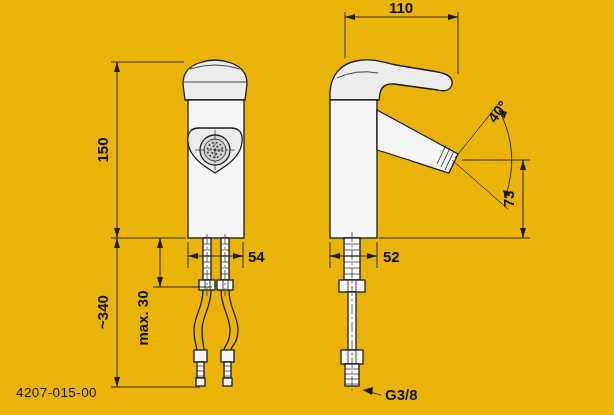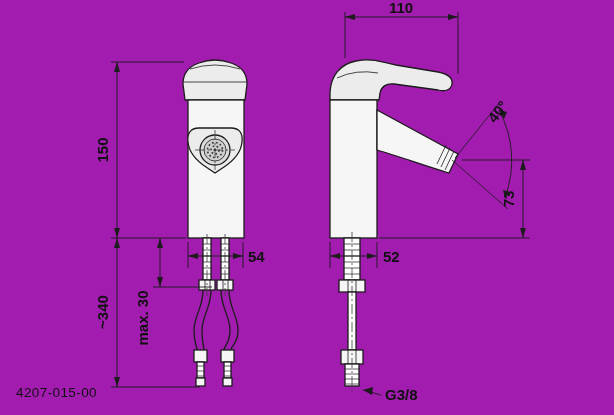--- a/index.html
+++ b/index.html
@@ -1,16 +1,16 @@
 <!DOCTYPE html>
 <html><head>
 <meta charset="utf-8">
 <style>
   html,body { margin:0; padding:0; background:#ffffff; }
-  .canvas { position:relative; width:614px; height:415px; background:#a21caf; overflow:hidden; }
+  .canvas { position:relative; width:614px; height:415px; background:#eab308; overflow:hidden; }
   svg { display:block; }
   .line   { stroke:#1c1c1c; stroke-width:1.3; }
   .thin   { stroke:#1c1c1c; stroke-width:0.8; }
   .hatch  { stroke:#1c1c1c; stroke-width:0.7; }
   .dim    { stroke:#1c1c1c; stroke-width:0.9; }
   .center { stroke:#3c3c3c; stroke-width:0.8; stroke-dasharray:10 3 2 3; }
   .fill-none  { fill:none; }
   .fill-white { fill:#ffffff; }
   .fill-light { fill:#f6f6f6; }
   .fill-mid   { fill:#ececec; }

